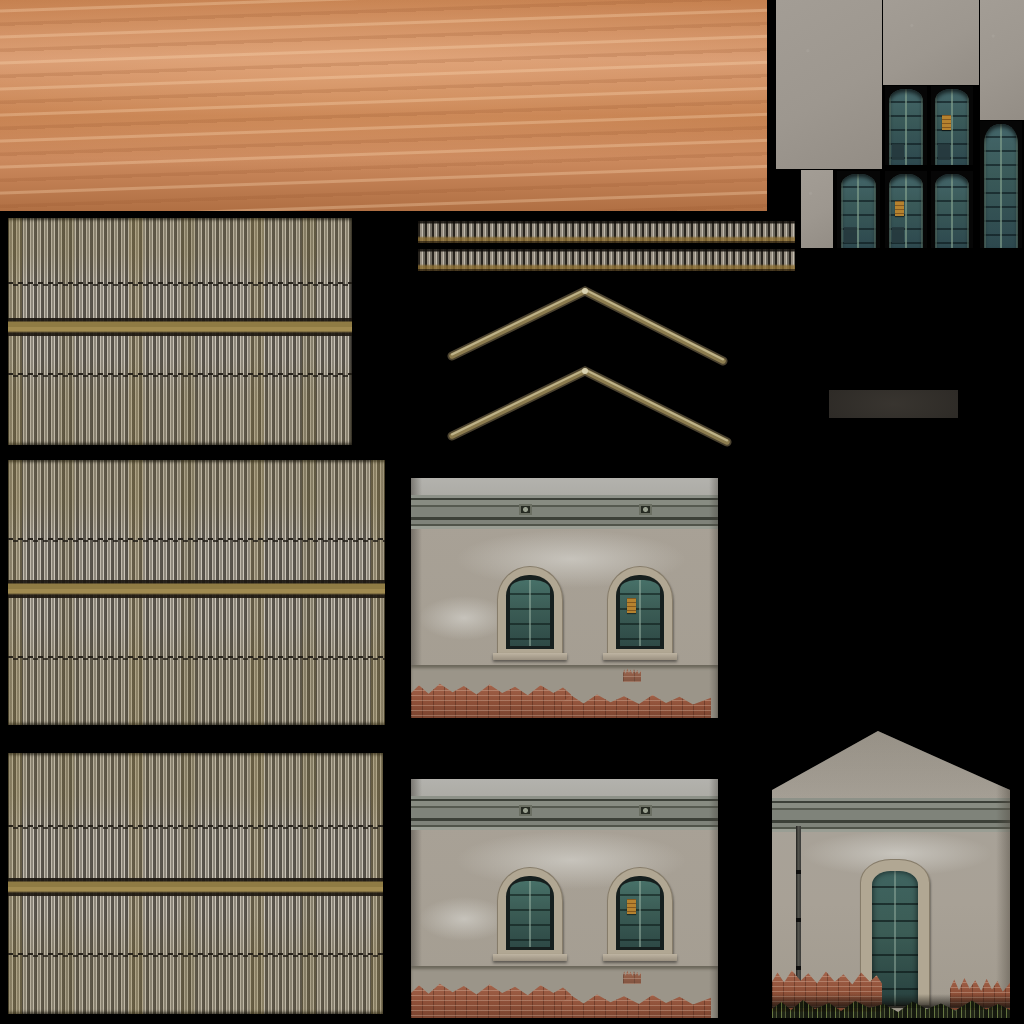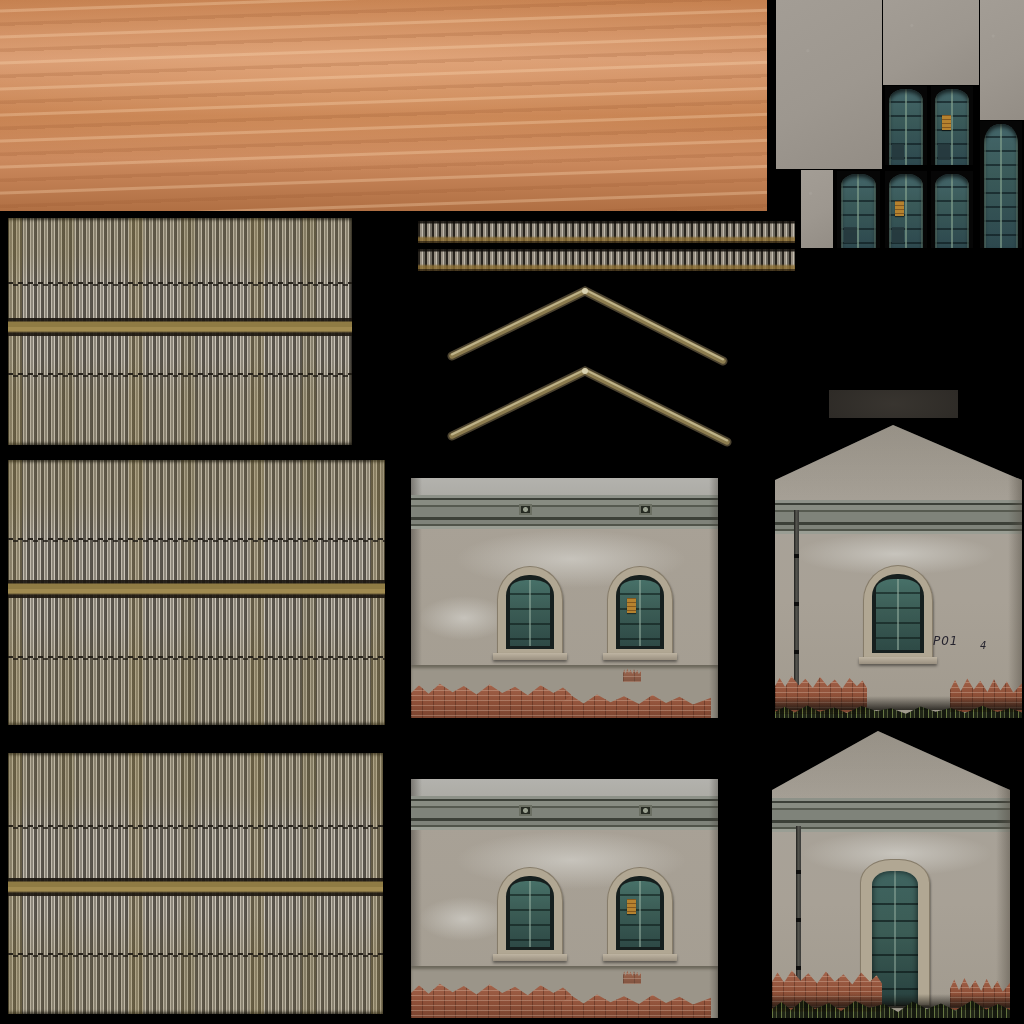--- a/index.html
+++ b/index.html
@@ -272,39 +272,20 @@
       <div class="w-shutter"></div>
       <div class="poster" style="left:20px;top:32px;"></div>
       <div class="w-sill"></div>
     </div>
     <div class="plinth" style="height:52px;"></div>
     <div class="brick jag-a" style="left:0;bottom:0;width:160px;height:38px;"></div>
     <div class="brick jag-b" style="left:150px;bottom:0;width:150px;height:28px;"></div>
     <div class="brick jag-b" style="left:212px;bottom:34px;width:18px;height:16px;opacity:.8;"></div>
   </div>
 
-  <div class="tile gable" style="left:775px;top:425px;width:247px;height:293px;clip-path:polygon(47.8% 0,100% 18.8%,100% 100%,0 100%,0 18.8%);">
-    <div class="pediment" style="height:100px;"></div>
-    <div class="cornice" style="top:75px;"></div>
-    <div class="stain" style="left:20px;top:108px;width:200px;height:42px;"></div>
-    <div class="edge-r"></div>
-    <div class="pipe" style="left:19px;top:85px;height:190px;"></div>
-    <div class="window" style="left:88px;top:140px;width:70px;height:93px;">
-      <div class="w-frame"></div>
-      <div class="w-open"></div>
-      <div class="w-shutter"></div>
-      <div class="w-sill"></div>
-    </div>
-    <div class="graffiti" style="left:158px;top:210px;">P01</div>
-    <div class="graffiti mark" style="left:205px;top:216px;">4</div>
-    <div class="brick jag-a" style="left:0;bottom:4px;width:92px;height:42px;"></div>
-    <div class="brick jag-b" style="right:0;bottom:6px;width:72px;height:40px;"></div>
-    <div class="shadow-band" style="bottom:8px;"></div>
-    <div class="grass" style="height:14px;"></div>
-  </div>
 
   <div class="tile gable" style="left:772px;top:731px;width:238px;height:287px;clip-path:polygon(44.5% 0,100% 20.6%,100% 100%,0 100%,0 20.6%);">
     <div class="pediment" style="height:95px;"></div>
     <div class="cornice" style="top:67px;"></div>
     <div class="stain" style="left:30px;top:100px;width:190px;height:45px;"></div>
     <div class="edge-r"></div>
     <div class="pipe" style="left:24px;top:95px;height:175px;"></div>
     <div class="door-surround" style="left:88px;top:128px;width:70px;height:147px;"></div>
     <div class="door-tall" style="left:100px;top:140px;width:46px;height:135px;"></div>
     <div class="brick jag-a" style="left:0;bottom:6px;width:110px;height:46px;"></div>

